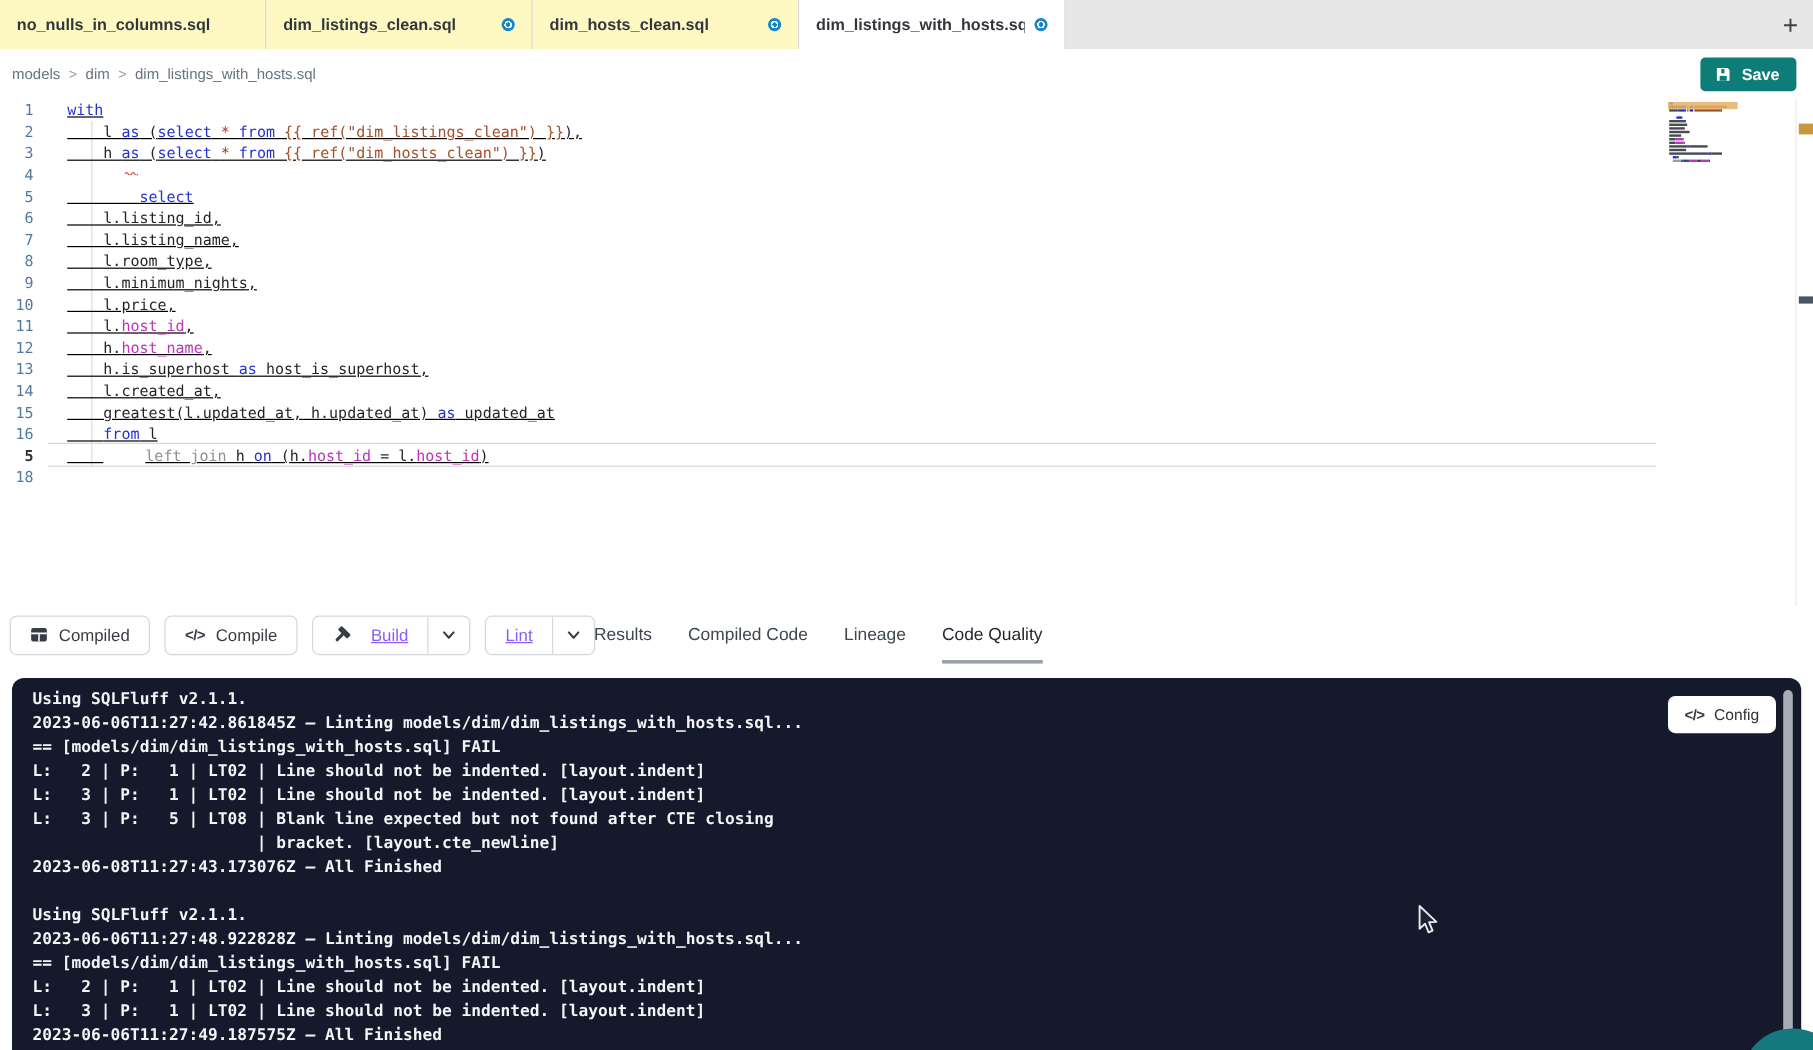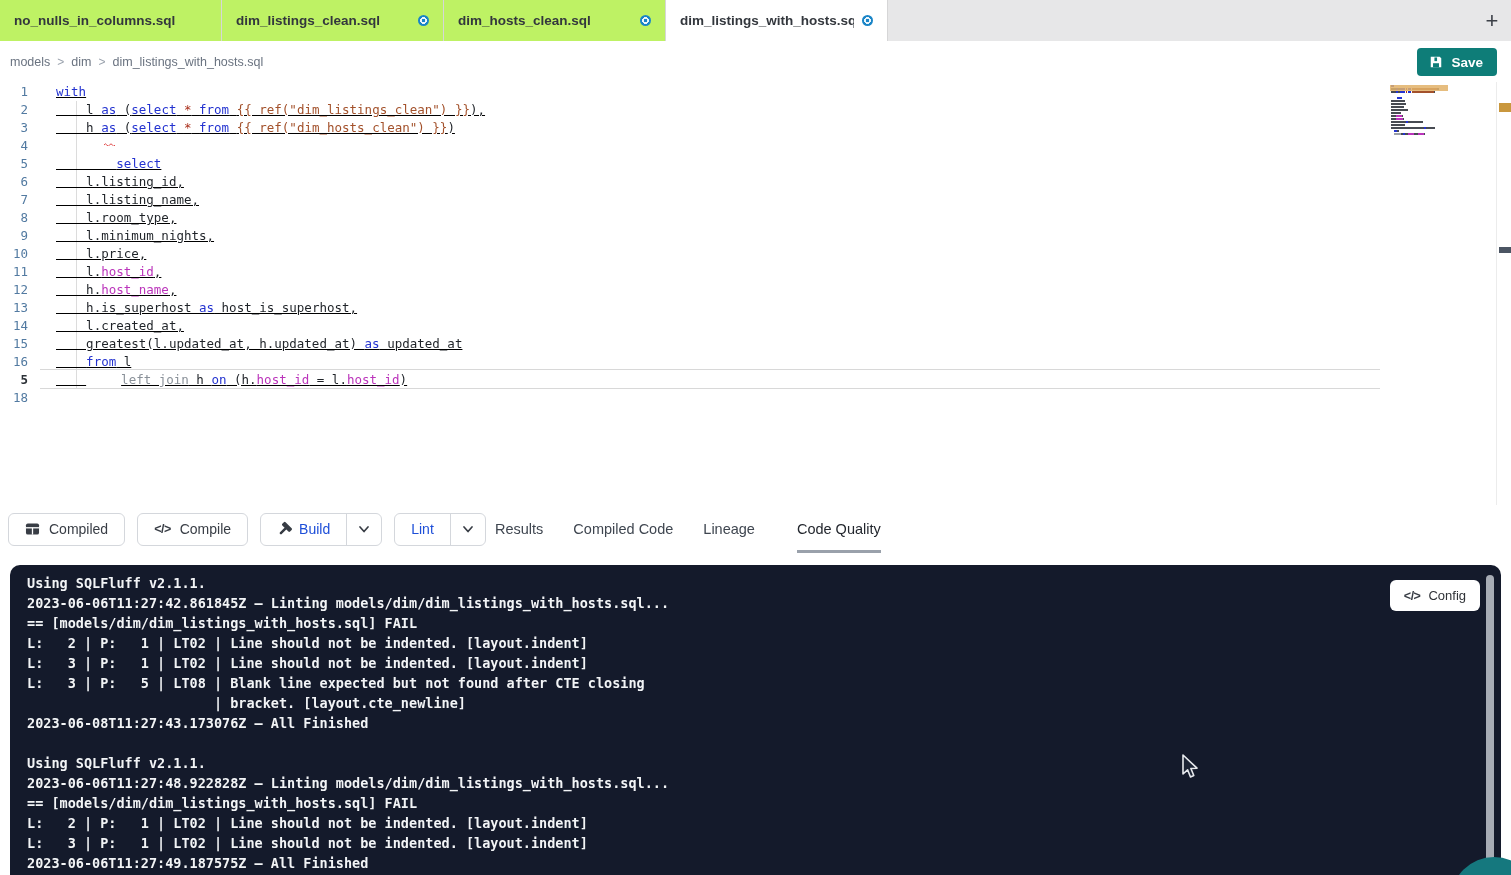--- a/index.html
+++ b/index.html
@@ -4,21 +4,21 @@
 <style>
   * { margin:0; padding:0; box-sizing:border-box; }
   html,body { width:1511px; height:875px; overflow:hidden; background:#fff;
     font-family:"Liberation Sans", sans-serif; position:relative; }
 
   
   .tabbar { height:41px; background:#e7e7e8; display:flex; align-items:stretch; }
   .tablist { display:flex; }
   .tab { width:222px; display:flex; align-items:center; padding:0 14px;
     border-right:1px solid #d6d6d7; font-size:13.5px; font-weight:700; color:#33373d;
-    cursor:pointer; background:#bef264; }
+    cursor:pointer; background:#fef9c3; }
   .tab.active { background:#ffffff; }
   .tab-label { flex:1; white-space:nowrap; overflow:hidden; }
   .dot { width:11px; height:11px; border-radius:50%; flex:0 0 11px; margin-left:8px;
     background: radial-gradient(circle at 50% 50%, #1a85c7 0 1.8px, #eaf5fc 1.8px 3.2px, #1a85c7 3.2px 5.6px); }
   .newtab { margin-left:auto; width:38px; display:flex; align-items:center; justify-content:center;
     font-size:22px; font-weight:400; color:#3c4047; cursor:pointer; }
 
   
   .crumbrow { height:41px; background:#fff; display:flex; align-items:center; padding:0 14px 0 10px; position:relative; }
   .breadcrumb { display:flex; align-items:center; gap:7px; font-size:12.5px; color:#6a7380; }
@@ -50,27 +50,27 @@
   .ruler-mark-orange { position:absolute; left:1499px; top:21px; width:12px; height:9px; background:#c9973d; }
   .ruler-mark-dark { position:absolute; left:1499px; top:165px; width:12px; height:6px; background:#4b5563; }
 
   
   .toolbar { height:48px; background:#fff; display:flex; align-items:center; padding-left:8px; position:relative; }
   .btn { height:33px; background:#fff; border:1px solid #d4d7dc; border-radius:6px;
     display:inline-flex; align-items:center; gap:9px; padding:0 16px; font-size:14px; color:#383d45;
     cursor:pointer; font-family:"Liberation Sans",sans-serif; margin-right:12px; font-weight:400; }
   .splitbtn { height:33px; border:1px solid #d4d7dc; border-radius:6px; display:inline-flex;
     align-items:stretch; margin-right:12px; background:#fff; overflow:hidden; }
-  .split-main { display:flex; align-items:center; gap:6px; padding:0 16px; font-size:14px; color:#1d4ed8; cursor:pointer; }
+  .split-main { display:flex; align-items:center; gap:16px; padding:0 16px; font-size:14px; color:#8b5cf6; cursor:pointer;text-decoration:underline; }
   .split-arrow { display:flex; align-items:center; padding:0 11px; border-left:1px solid #d4d7dc; cursor:pointer; }
   .codeicon { font-weight:700; font-size:12.5px; letter-spacing:-0.5px; color:#383d45; }
   .ptabs { position:absolute; left:495px; top:0; height:48px; display:flex; gap:30px; }
   .ptab { height:48px; display:flex; align-items:center; font-size:14.5px; color:#3f4650;
     border-bottom:3px solid transparent; padding-top:3px; cursor:pointer; }
-  .ptab.active { border-bottom-color:#9aa1ab; color:#23272e;margin-left:12px; }
+  .ptab.active { border-bottom-color:#9aa1ab; color:#23272e; }
 
   
   .terminal { position:absolute; left:10px; top:565px; width:1491px; height:320px;
     background:#141a2b; border-radius:10px 10px 0 0; padding:8px 0 0 17px; overflow:hidden; }
   .tl { font-family:"DejaVu Sans Mono", monospace; font-size:13.5px; font-weight:700;
     color:#f2f4f6; line-height:20px; white-space:pre; }
   .configbtn { position:absolute; right:21px; top:15px; height:31px; background:#fff; border:none;
     border-radius:6px; display:flex; align-items:center; gap:8px; padding:0 14px; font-size:13px;
     color:#2f3237; cursor:pointer; font-family:"Liberation Sans",sans-serif; }
   .term-scrollbar { position:absolute; right:7px; top:10px; width:8px; height:292px;

